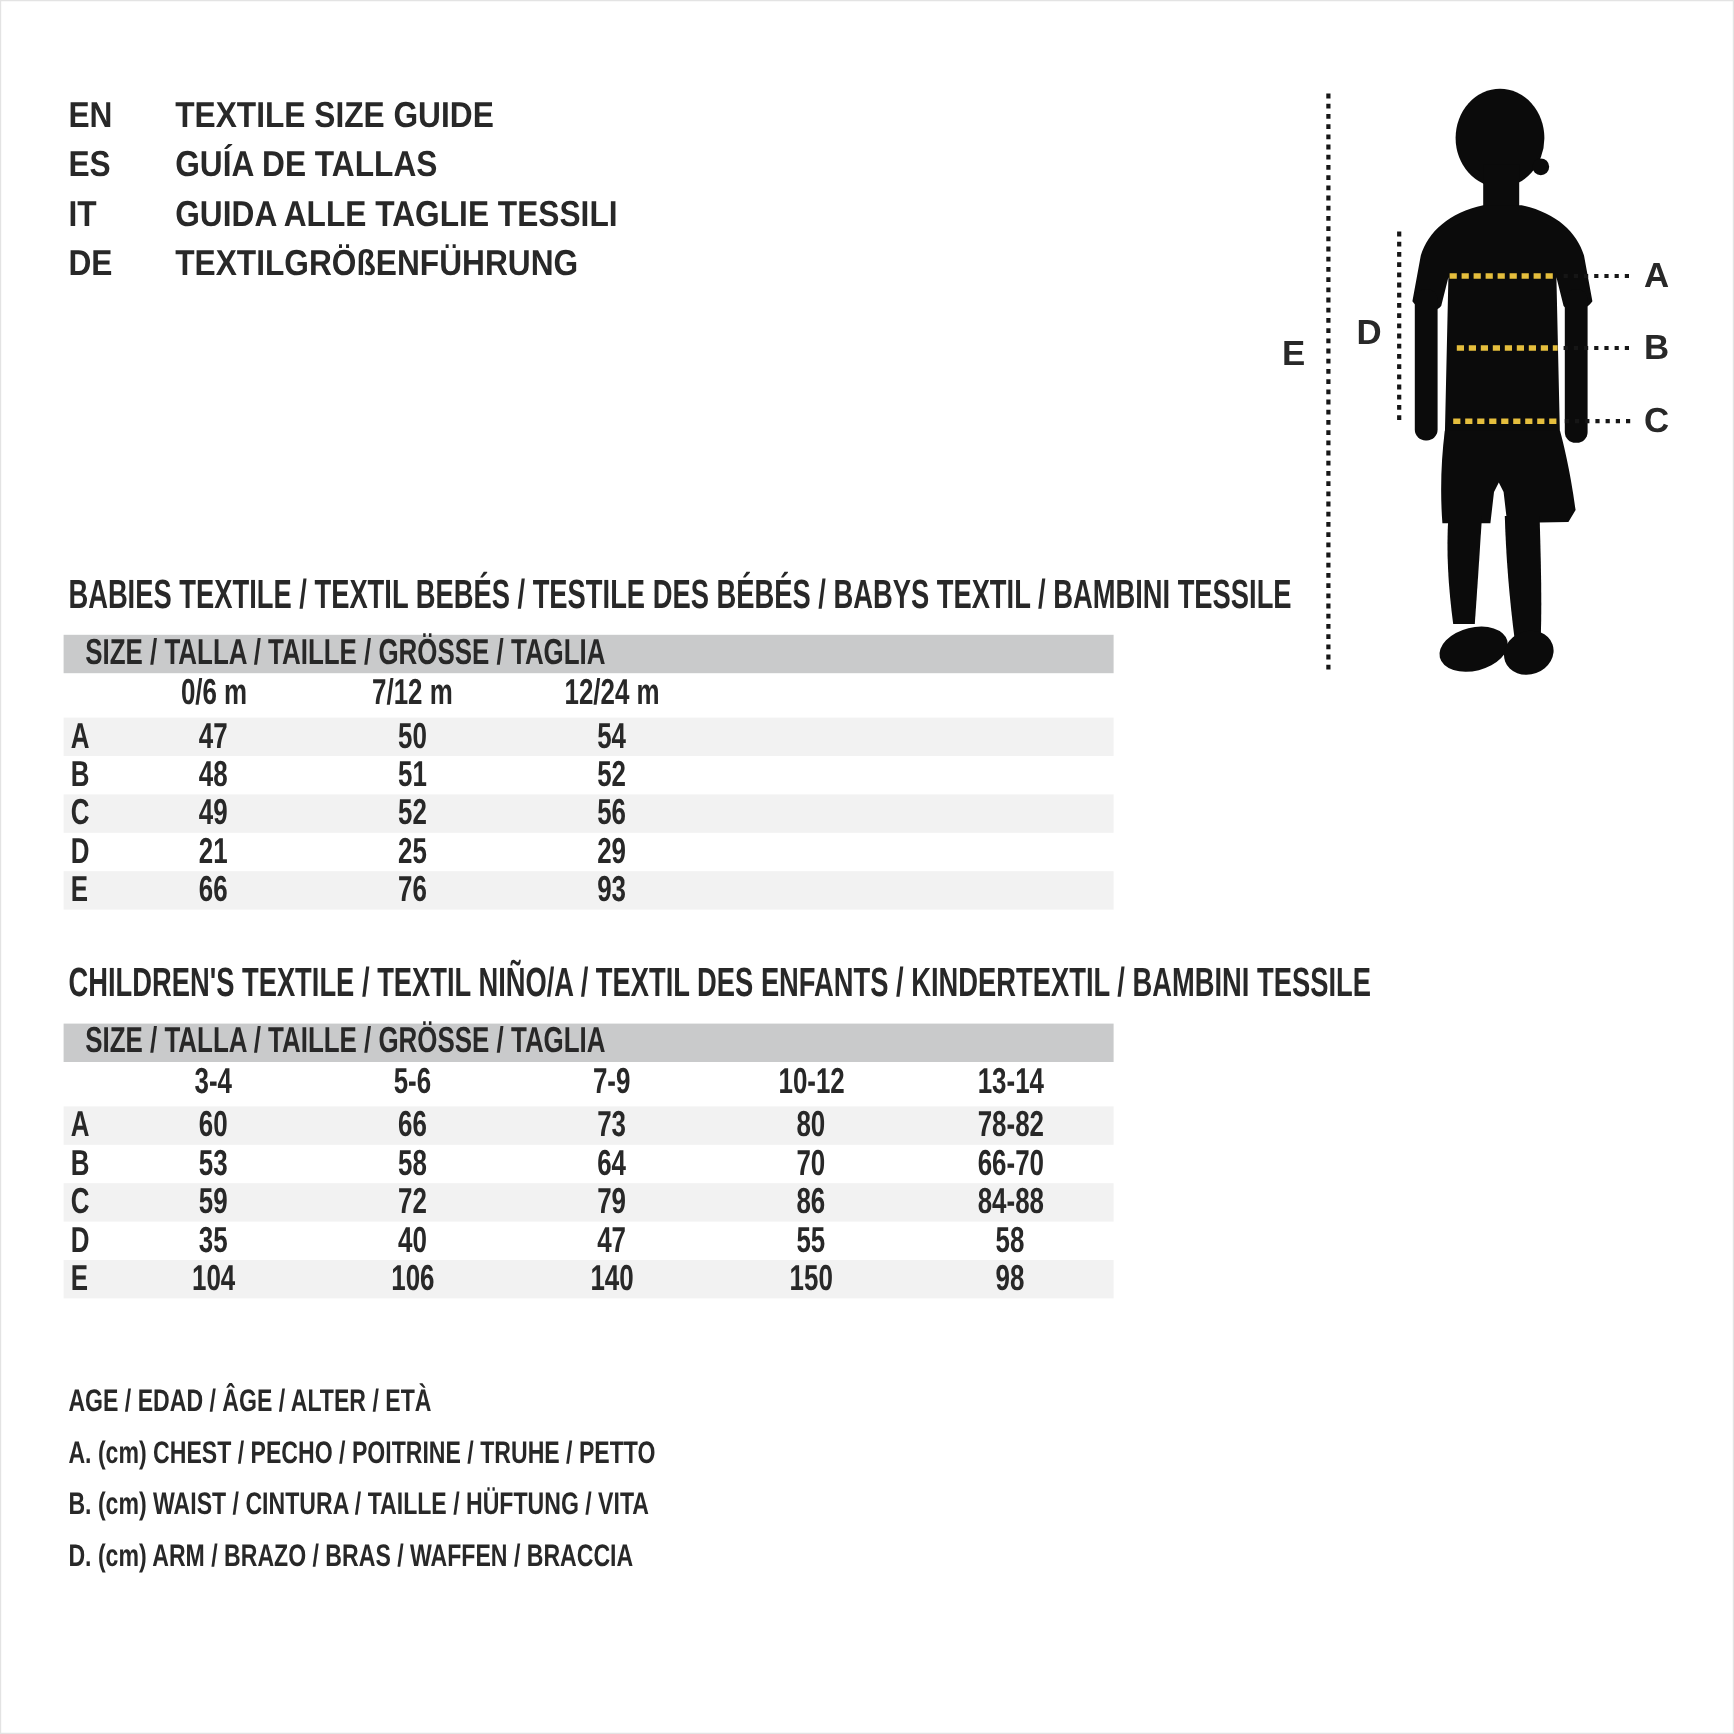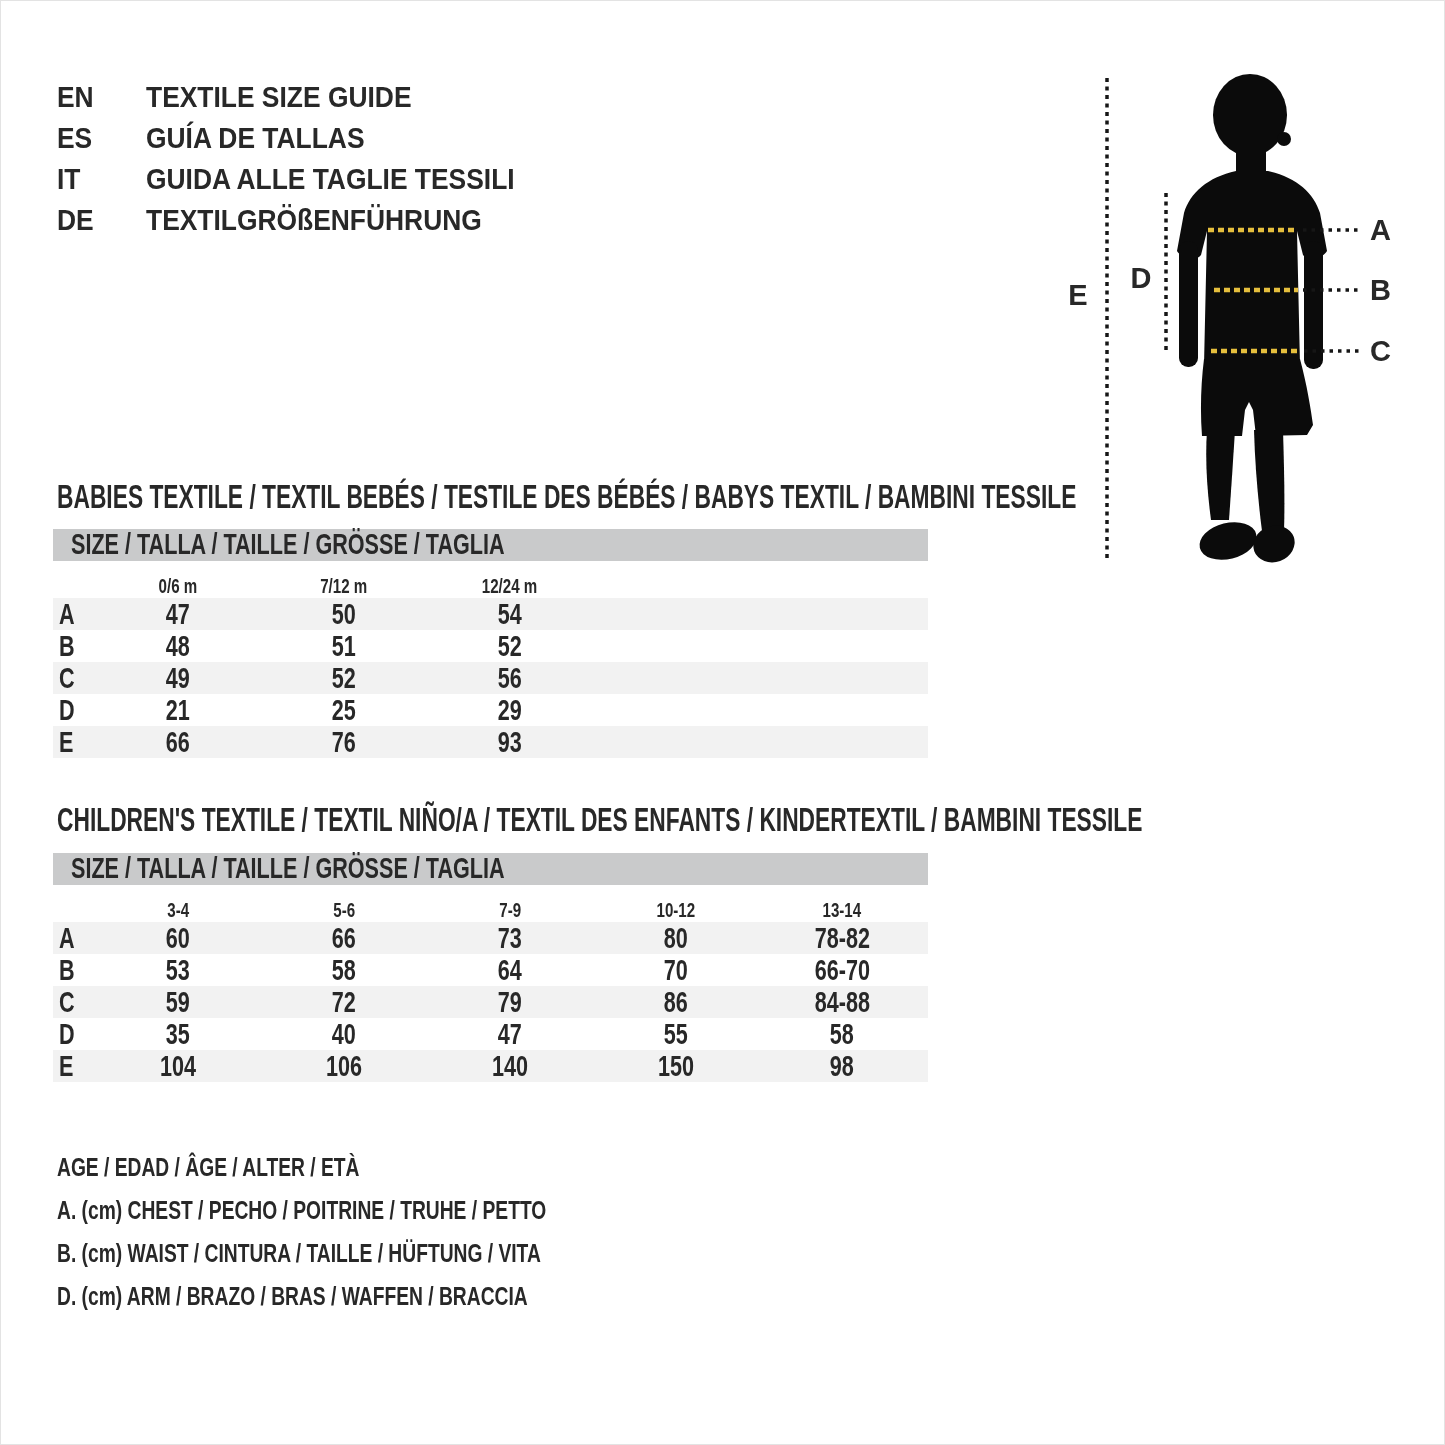--- a/index.html
+++ b/index.html
@@ -20,21 +20,21 @@
 
   
   .langs{left:57px;top:76px;font-size:30px;line-height:41px;}
   .lang-row{display:flex;height:41px;align-items:center;gap:19px;}
   .lang-code{width:70px;flex:0 0 70px;}
 
   
   .tbl{left:53px;width:875px;}
   .sizebar{height:32px;background:#c9cacb;display:flex;align-items:flex-end;
            padding-left:18px;box-sizing:border-box;font-size:30px;}
-  .hdr-row{height:37px;display:flex;align-items:flex-end;font-size:21px;}
+  .hdr-row{height:37px;display:flex;align-items:flex-start;font-size:30px;}
   .data-row{height:32px;display:flex;align-items:center;font-size:30px;}
   .stripe{background:#f2f2f2;}
   .lblcol{width:42px;flex:0 0 42px;padding-left:6px;box-sizing:border-box;}
   .col{width:166px;flex:0 0 166px;text-align:center;}
   .section-title{font-size:34px;line-height:34px;}
 
   
   .legend{left:57px;top:1146px;font-size:26px;line-height:43px;}
   .legend div{height:43px;}
 

